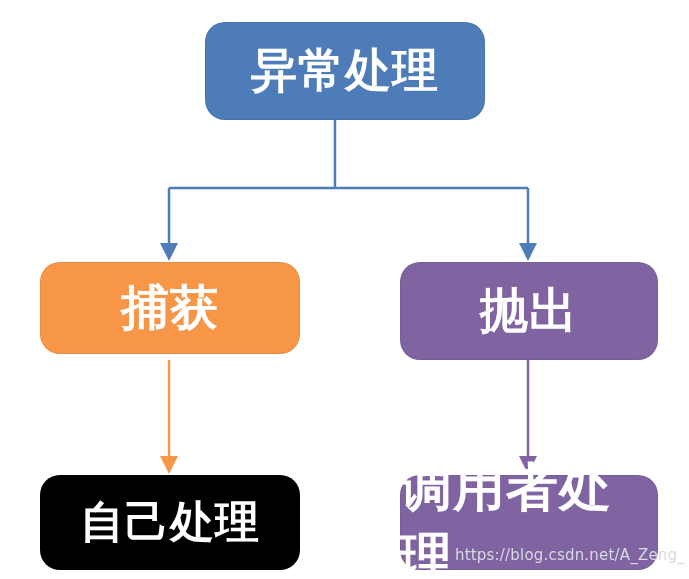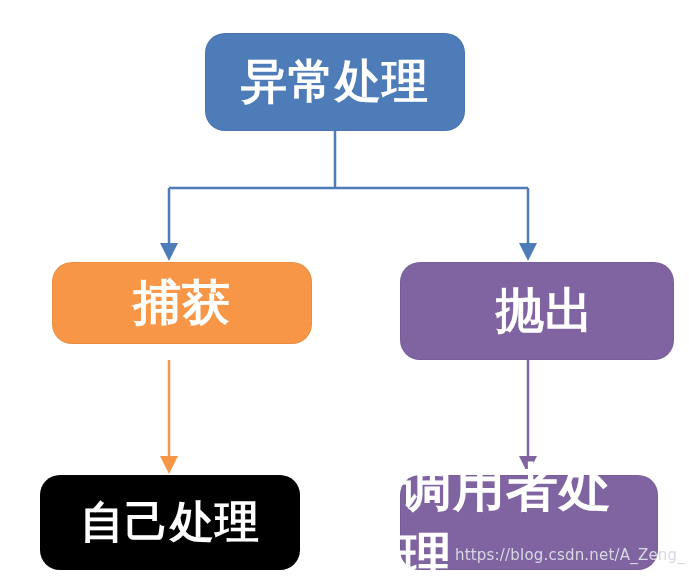--- a/index.html
+++ b/index.html
@@ -16,22 +16,22 @@
     border-radius: 20px;
     color: #ffffff;
     display: flex;
     align-items: center;
     justify-content: center;
     font-weight: 600;
     letter-spacing: 1px;
     box-shadow: inset 0 0 0 1px rgba(0,0,0,0.06);
     user-select: none;
   }
-  .node-root  { left: 205px; top: 22px;  width: 260px; height: 98px; font-size: 46px; margin-top: 11px; }
-  .node-catch { left: 52px;  top: 262px; width: 260px; height: 82px; font-size: 48px; }
+  .node-root  { left: 205px; top: 22px;  width: 280px; height: 98px; font-size: 46px; }
+  .node-catch { left: 40px;  top: 262px; width: 260px; height: 92px; font-size: 48px; }
   .node-throw { left: 400px; top: 262px; width: 258px; height: 98px; font-size: 48px; }
   .node-self  { left: 40px;  top: 475px; width: 260px; height: 95px; font-size: 44px; }
   .node-caller{ left: 400px; top: 475px; width: 258px; height: 95px; font-size: 52px; }
   .connectors {
     position: absolute;
     left: 0; top: 0;
     width: 689px; height: 579px;
     pointer-events: none;
   }
   .watermark {
@@ -62,21 +62,21 @@
   </svg>
 
   <div class="node node-root" style="background-color: rgb(78, 124, 184);">
     <span>异常处理</span>
   </div>
 
   <div class="node node-catch" style="background-color: rgb(247, 150, 70);">
     <span>捕获</span>
   </div>
 
-  <div class="node node-throw" style="background-color: rgb(128, 100, 162); padding-left: 16px;">
+  <div class="node node-throw" style="background-color: rgb(128, 100, 162);">
     <span>抛出</span>
   </div>
 
   <div class="node node-self" style="background-color: #000000;">
     <span>自己处理</span>
   </div>
 
   <div class="node node-caller" style="background-color: rgb(128, 100, 162);">
     <span>调用者处理</span>
   </div>

